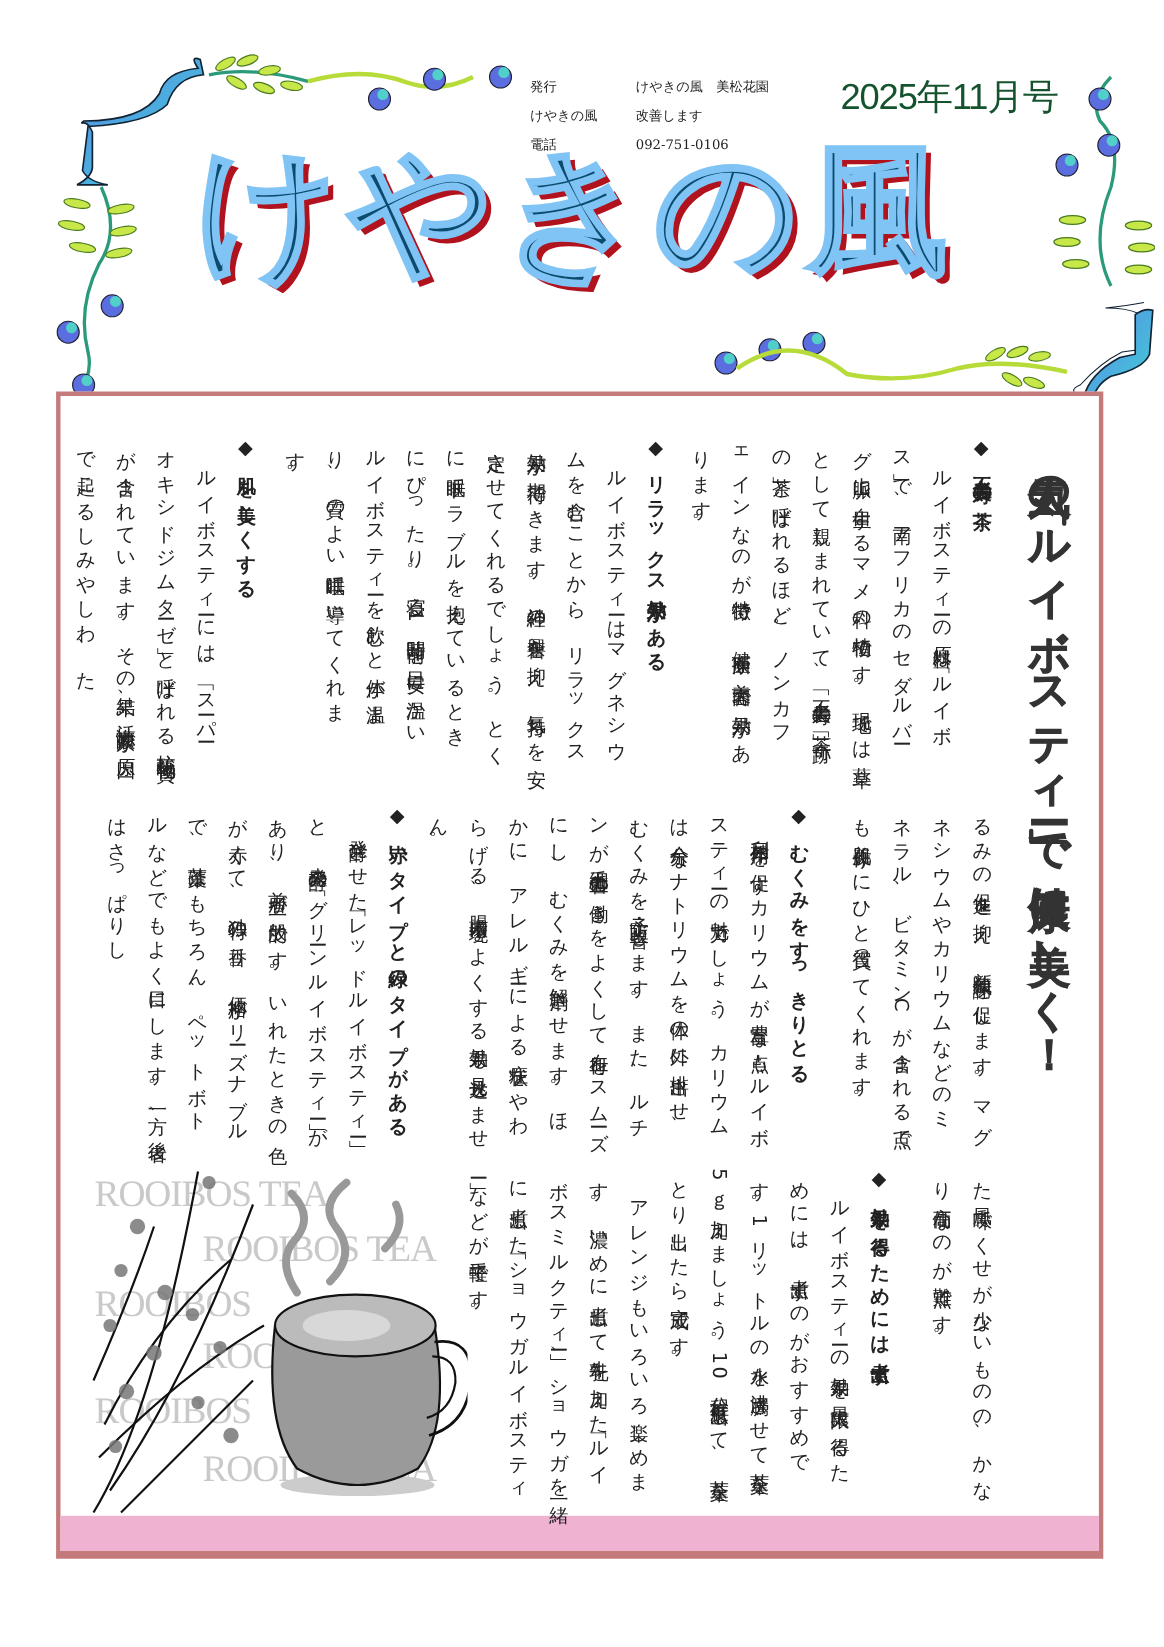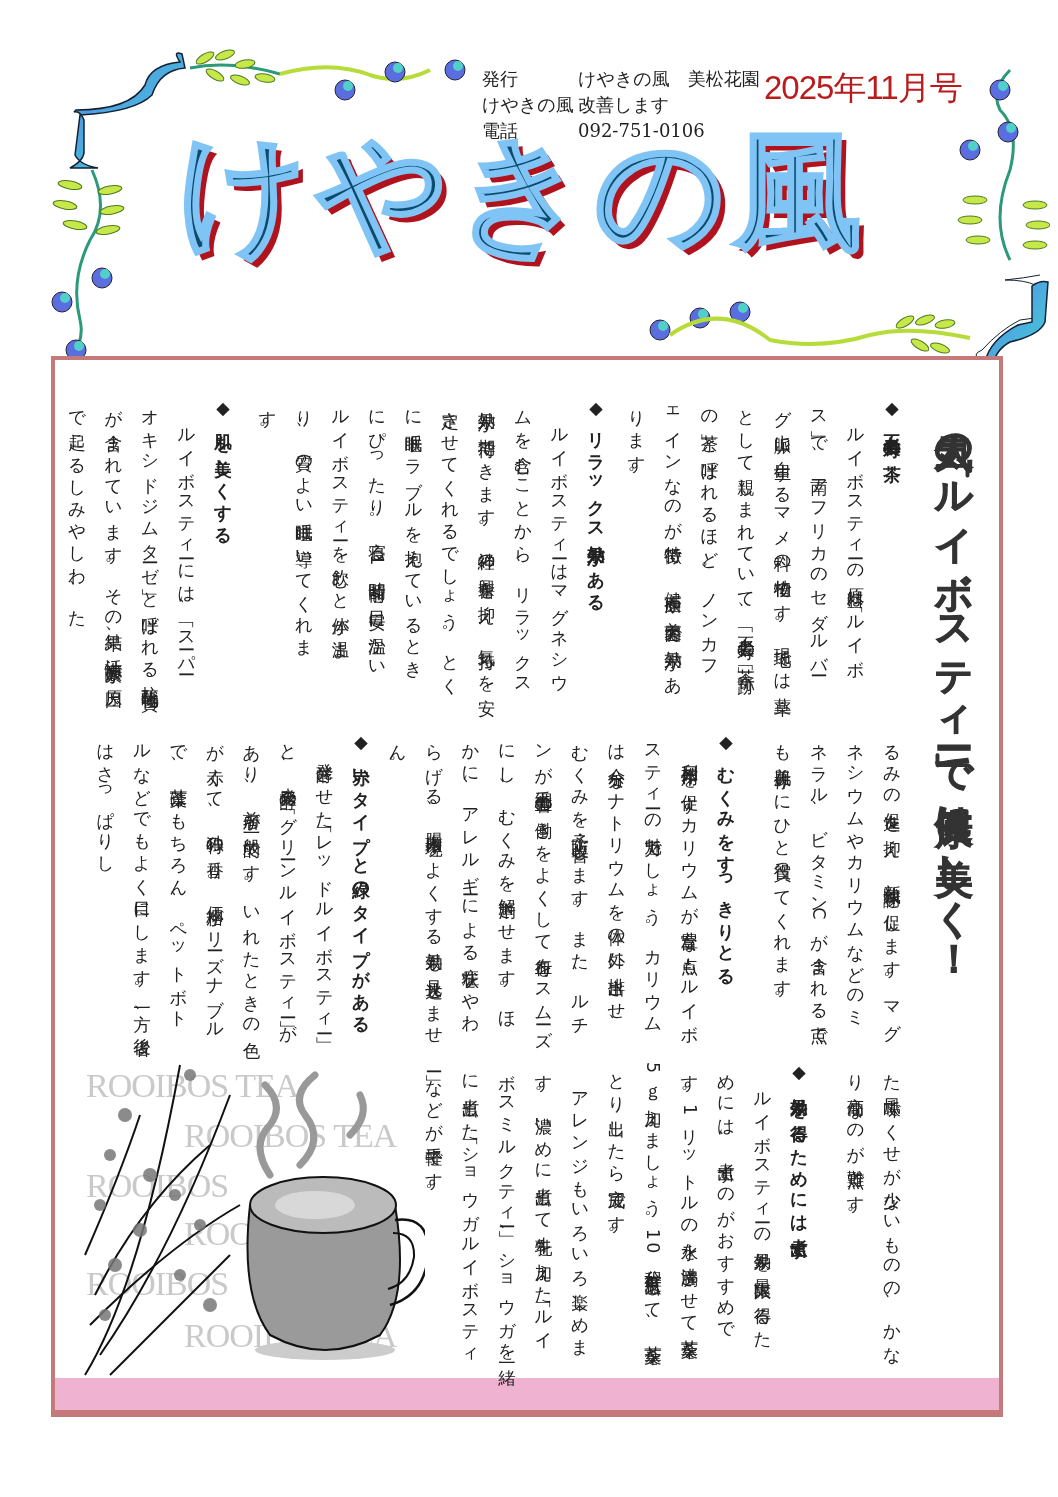--- a/index.html
+++ b/index.html
@@ -1,24 +1,24 @@
 <!DOCTYPE html>
 <html><head>
 <meta charset="utf-8">
 <style>
   html, body { margin: 0; padding: 0; background: #ffffff; }
   body { width: 1058px; height: 1497px; position: relative; overflow: hidden;
          font-family: "DejaVu Sans", "Liberation Sans", sans-serif; color: #222; }
 
   
   .publisher { position: absolute; left: 482px; top: 66px; font-family: "DejaVu Serif", "Liberation Serif", serif;
-               font-size: 18px; line-height: 26px; color: #222; }
+               font-size: 12px; line-height: 26px; color: #222; }
   .publisher .row { display: flex; white-space: pre; }
   .publisher .k { width: 96px; }
-  .issue { position: absolute; left: 764px; top: 66px; font-size: 33px; color: #b91c1c; letter-spacing: -1px;
+  .issue { position: absolute; left: 764px; top: 66px; font-size: 33px; color: #14532d; letter-spacing: -1px;
            font-family: "Liberation Sans", sans-serif; }
 
   .title { position: absolute; left: 178px; top: 128px; font-size: 128px; font-weight: bold; letter-spacing: 8px;
            color: #0c4a6e; -webkit-text-stroke: 3px #7fc4f4;
            text-shadow: 6px 6px 0 #b0121e; font-family: "DejaVu Sans", sans-serif; line-height: 1; text-align: right; }
 
   
   svg.deco { position: absolute; }
 
   

